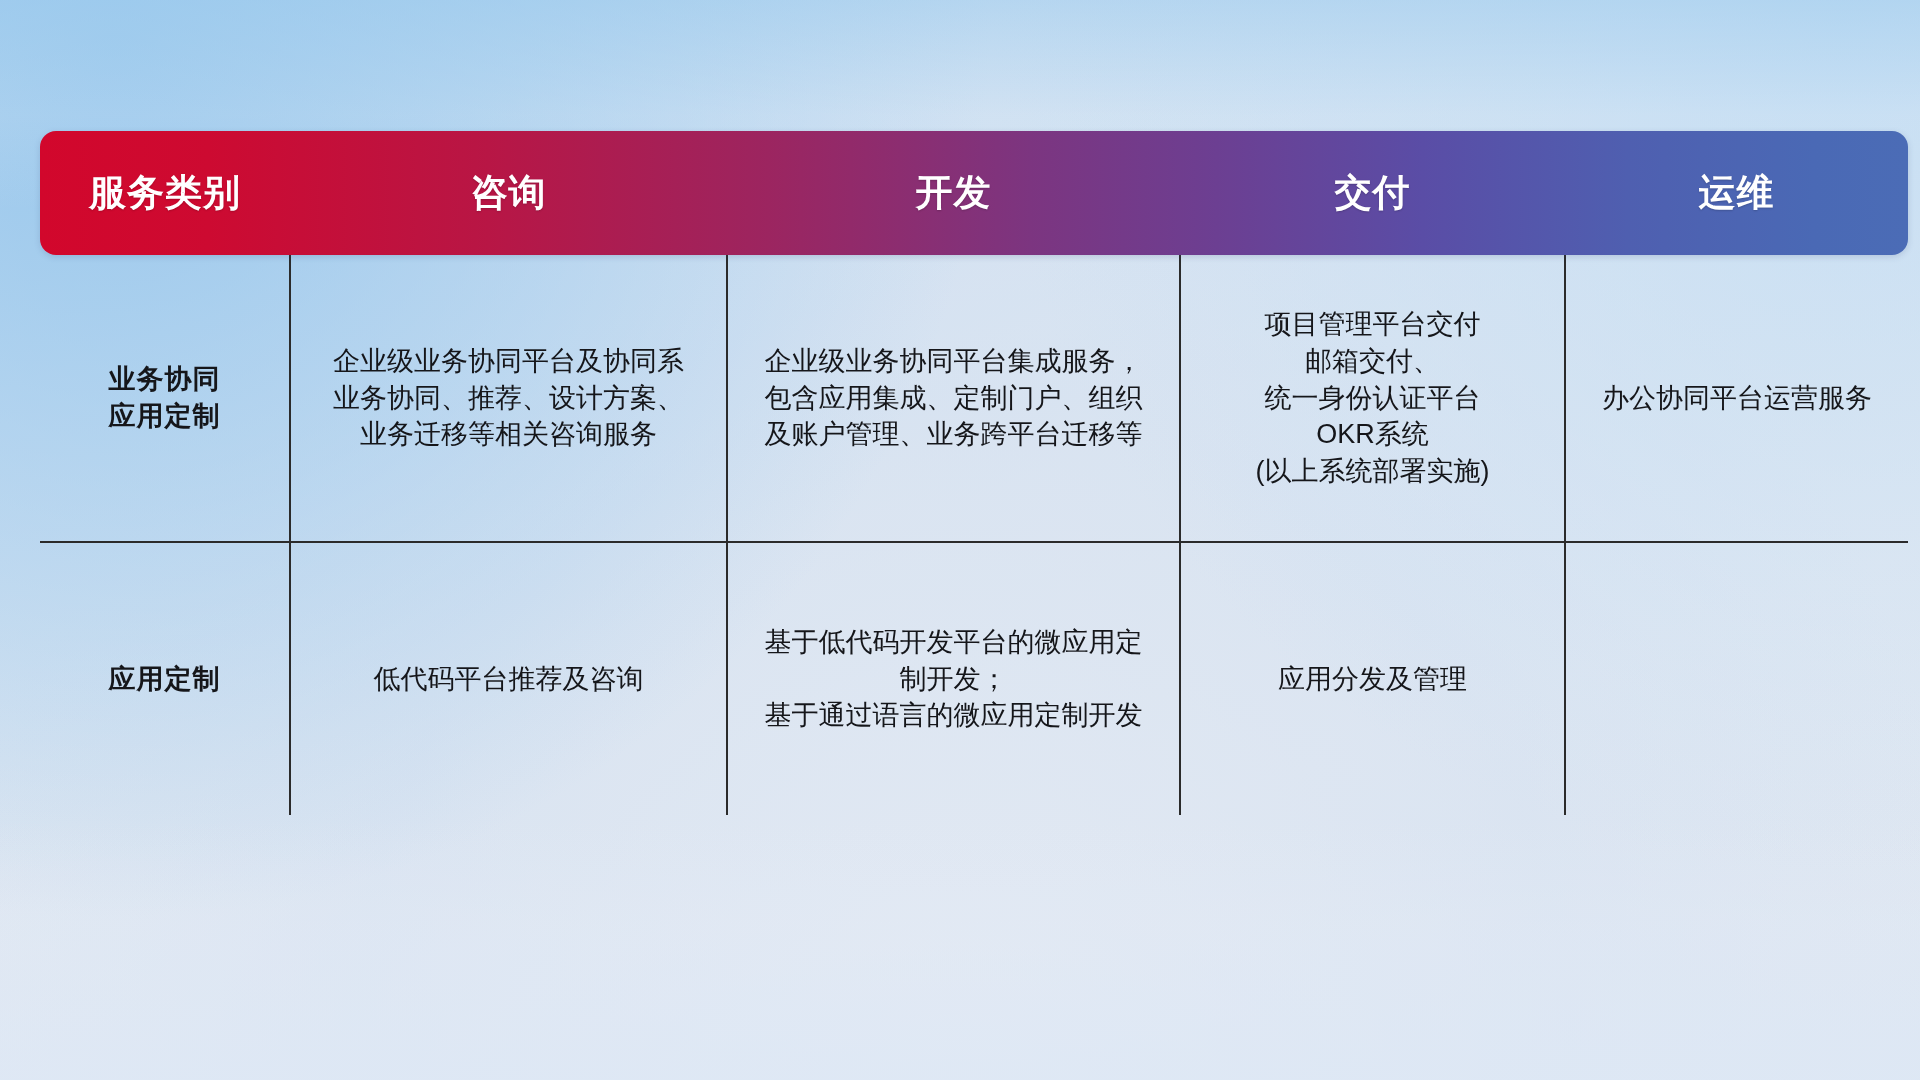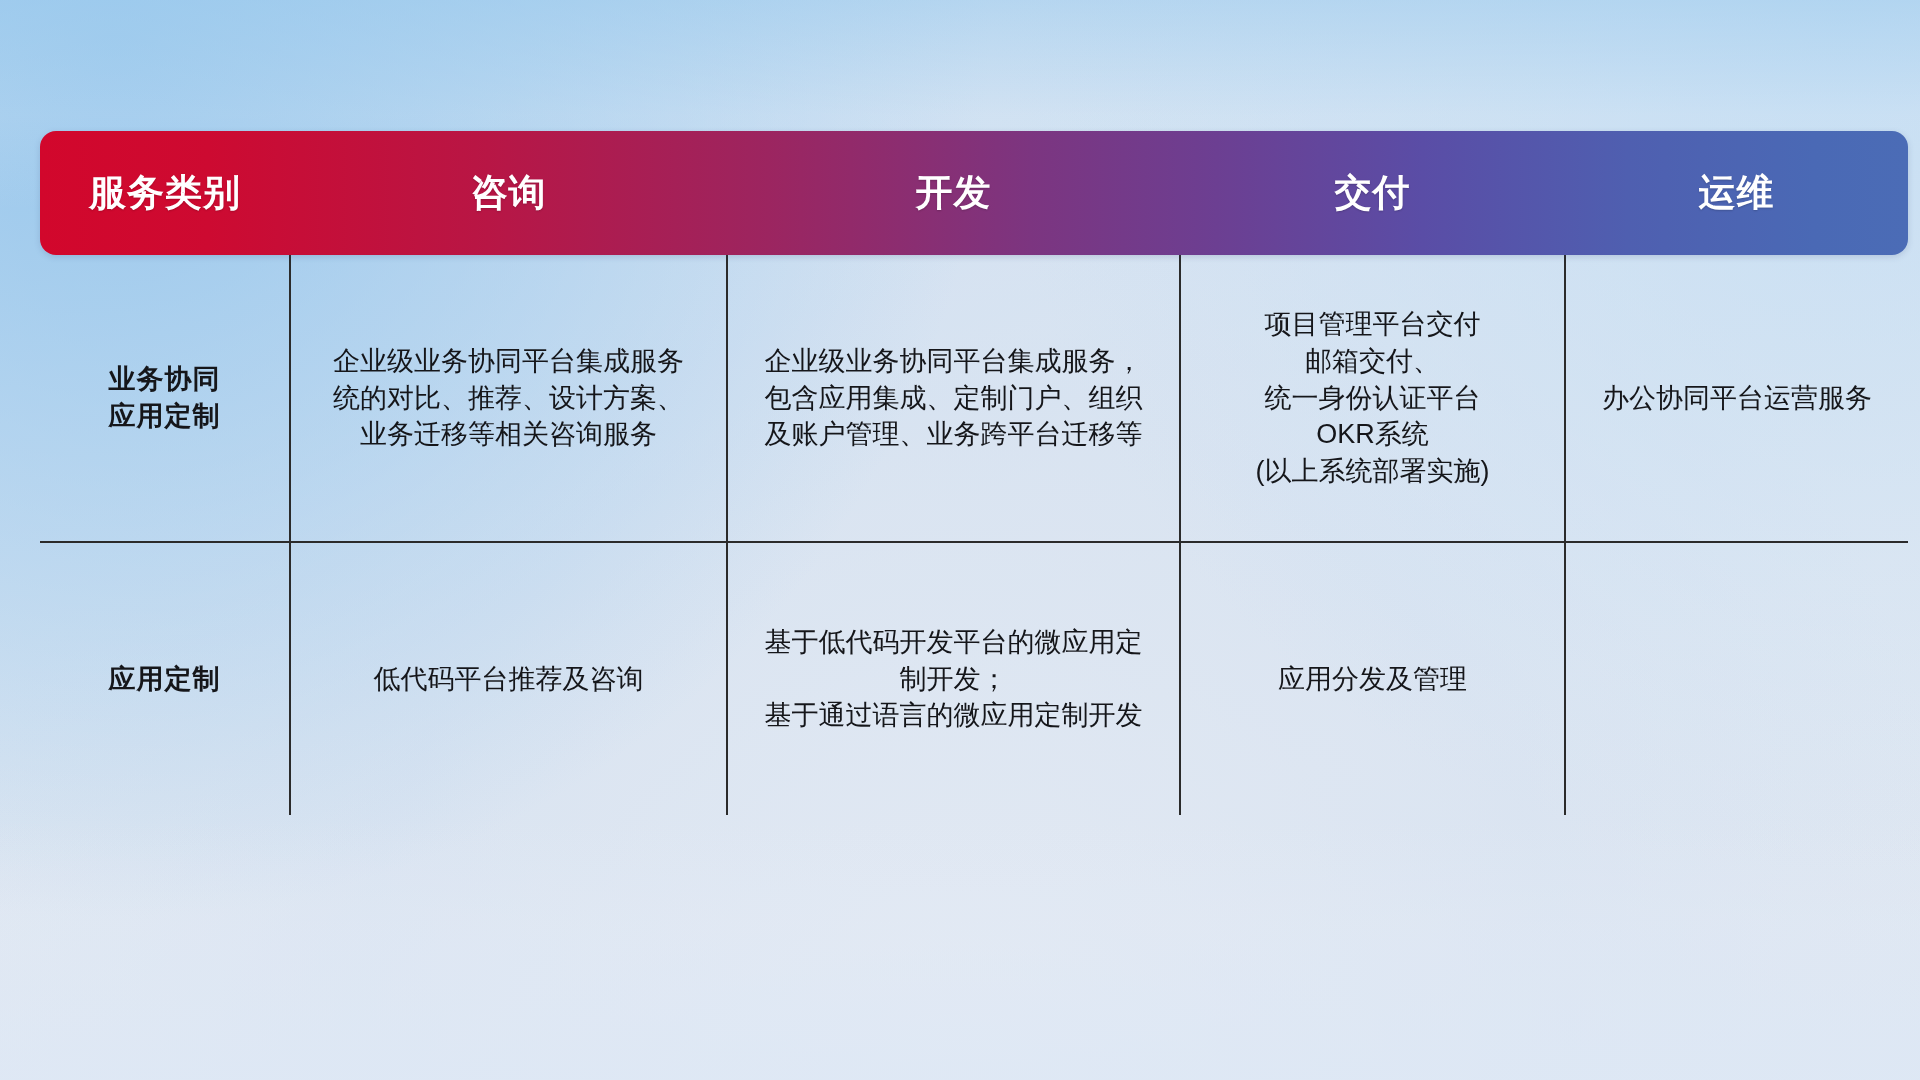--- a/index.html
+++ b/index.html
@@ -171,22 +171,22 @@
         </tr>
       </thead>
       <tbody>
 
         <tr class="row-1">
           <td class="cat-cell">
             <span class="cat-line">业务协同</span>
             <span class="cat-line">应用定制</span>
           </td>
           <td>
-            <span class="cell-line">企业级业务协同平台集成服务</span>
-            <span class="cell-line">统的对比、推荐、设计方案、</span>
+            <span class="cell-line">企业级业务协同平台及协同系</span>
+            <span class="cell-line">业务协同、推荐、设计方案、</span>
             <span class="cell-line">业务迁移等相关咨询服务</span>
           </td>
           <td>
             <span class="cell-line">企业级业务协同平台集成服务，</span>
             <span class="cell-line">包含应用集成、定制门户、组织</span>
             <span class="cell-line">及账户管理、业务跨平台迁移等</span>
           </td>
           <td>
             <span class="cell-line">项目管理平台交付</span>
             <span class="cell-line">邮箱交付、</span>

